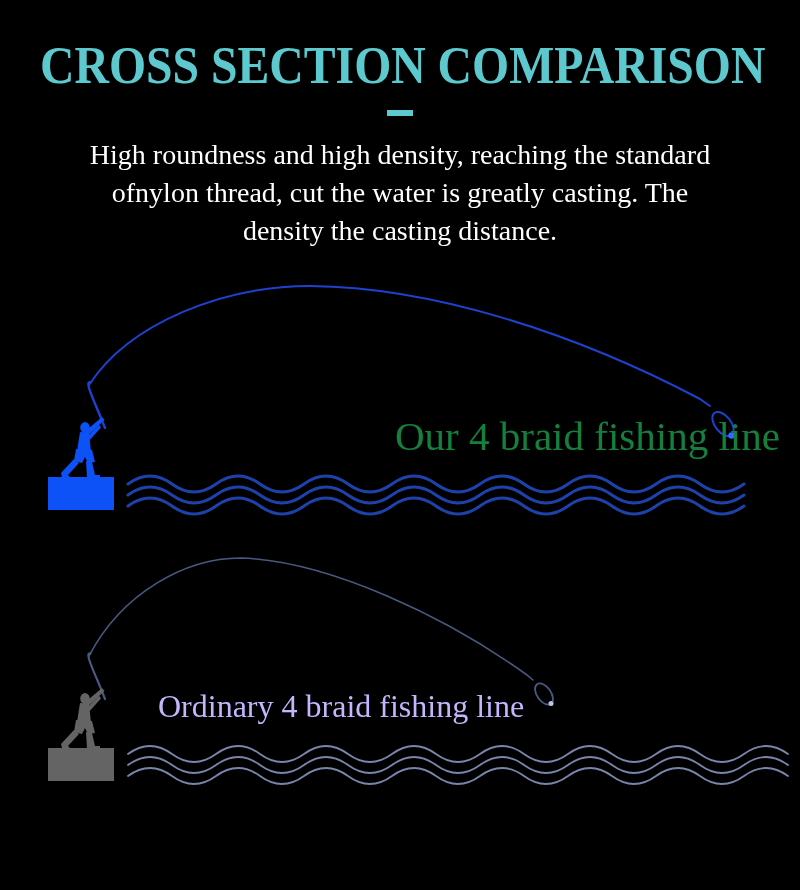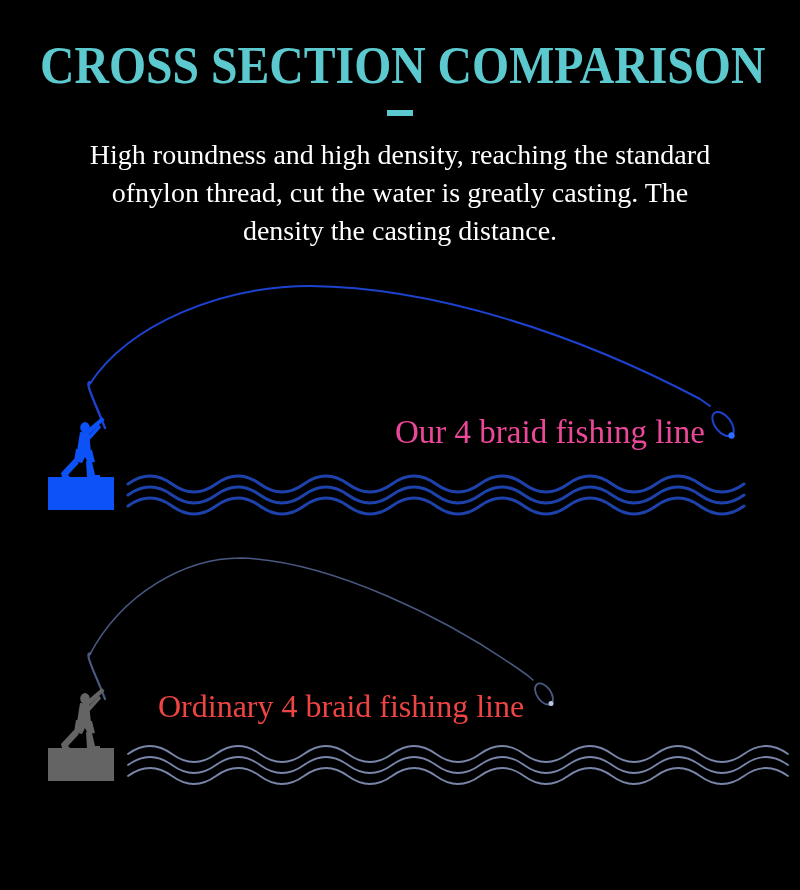--- a/index.html
+++ b/index.html
@@ -45,27 +45,27 @@
     line-height: 38px;
     color: #ffffff;
   }
   .line-label {
     position: absolute;
     line-height: 1.05;
     white-space: nowrap;
   }
   .label-our {
     left: 395px; top: 415px;
-    font-size: 33px;
-    color: #ec4899;
+    font-size: 41px;
+    color: #15803d;
   }
   .label-ordinary {
     left: 158px; top: 690px;
     font-size: 32px;
-    color: #ef4444;
+    color: #c4b5fd;
   }
 </style>
 </head>
 <body>
 
 <div class="canvas">
 
   <svg class="scene-svg" viewBox="0 0 800 890" xmlns="http://www.w3.org/2000/svg">
     <defs>
 

